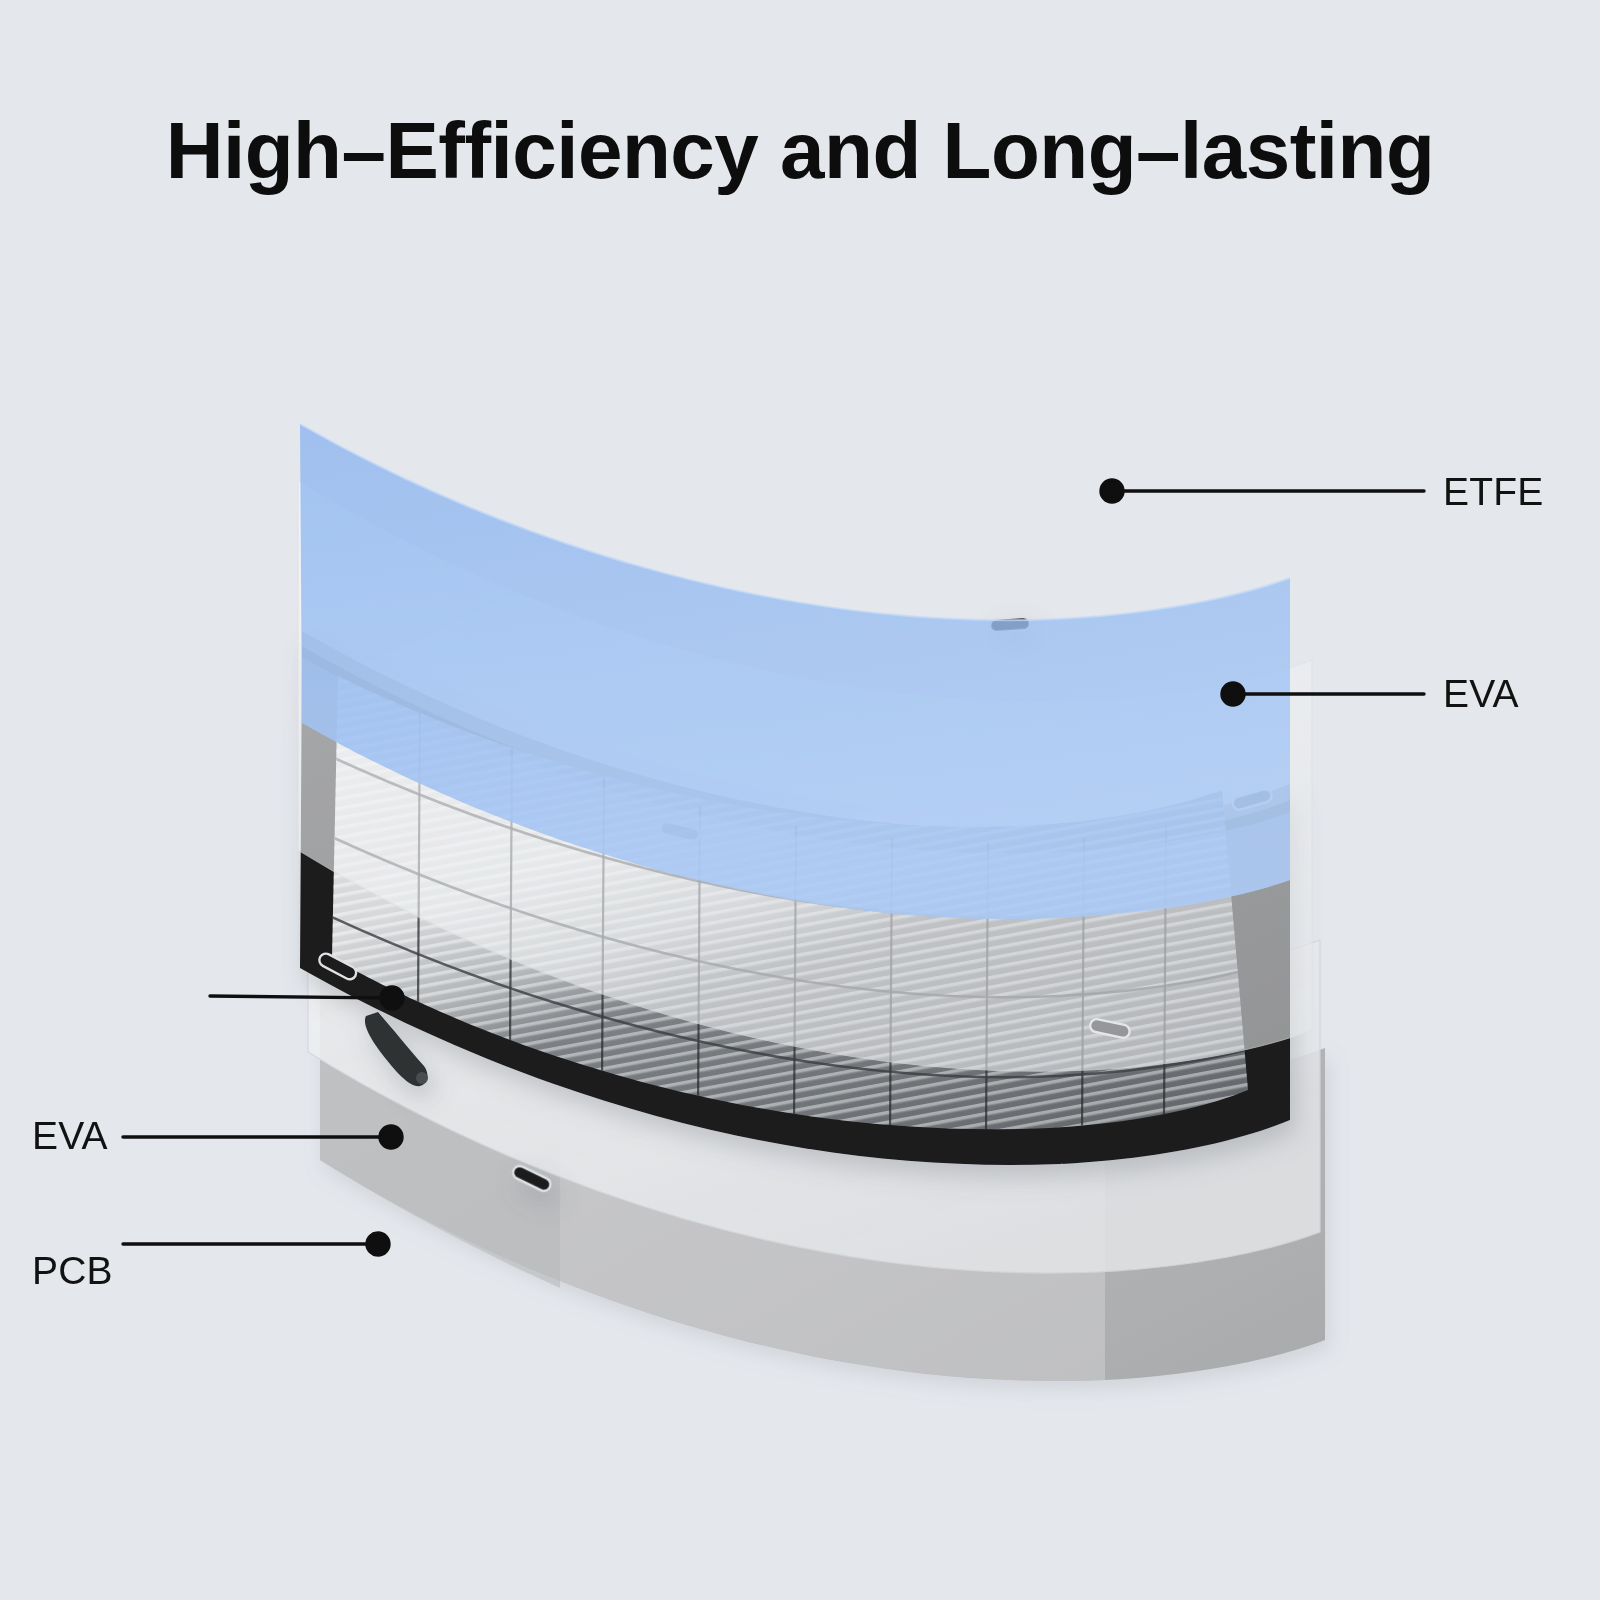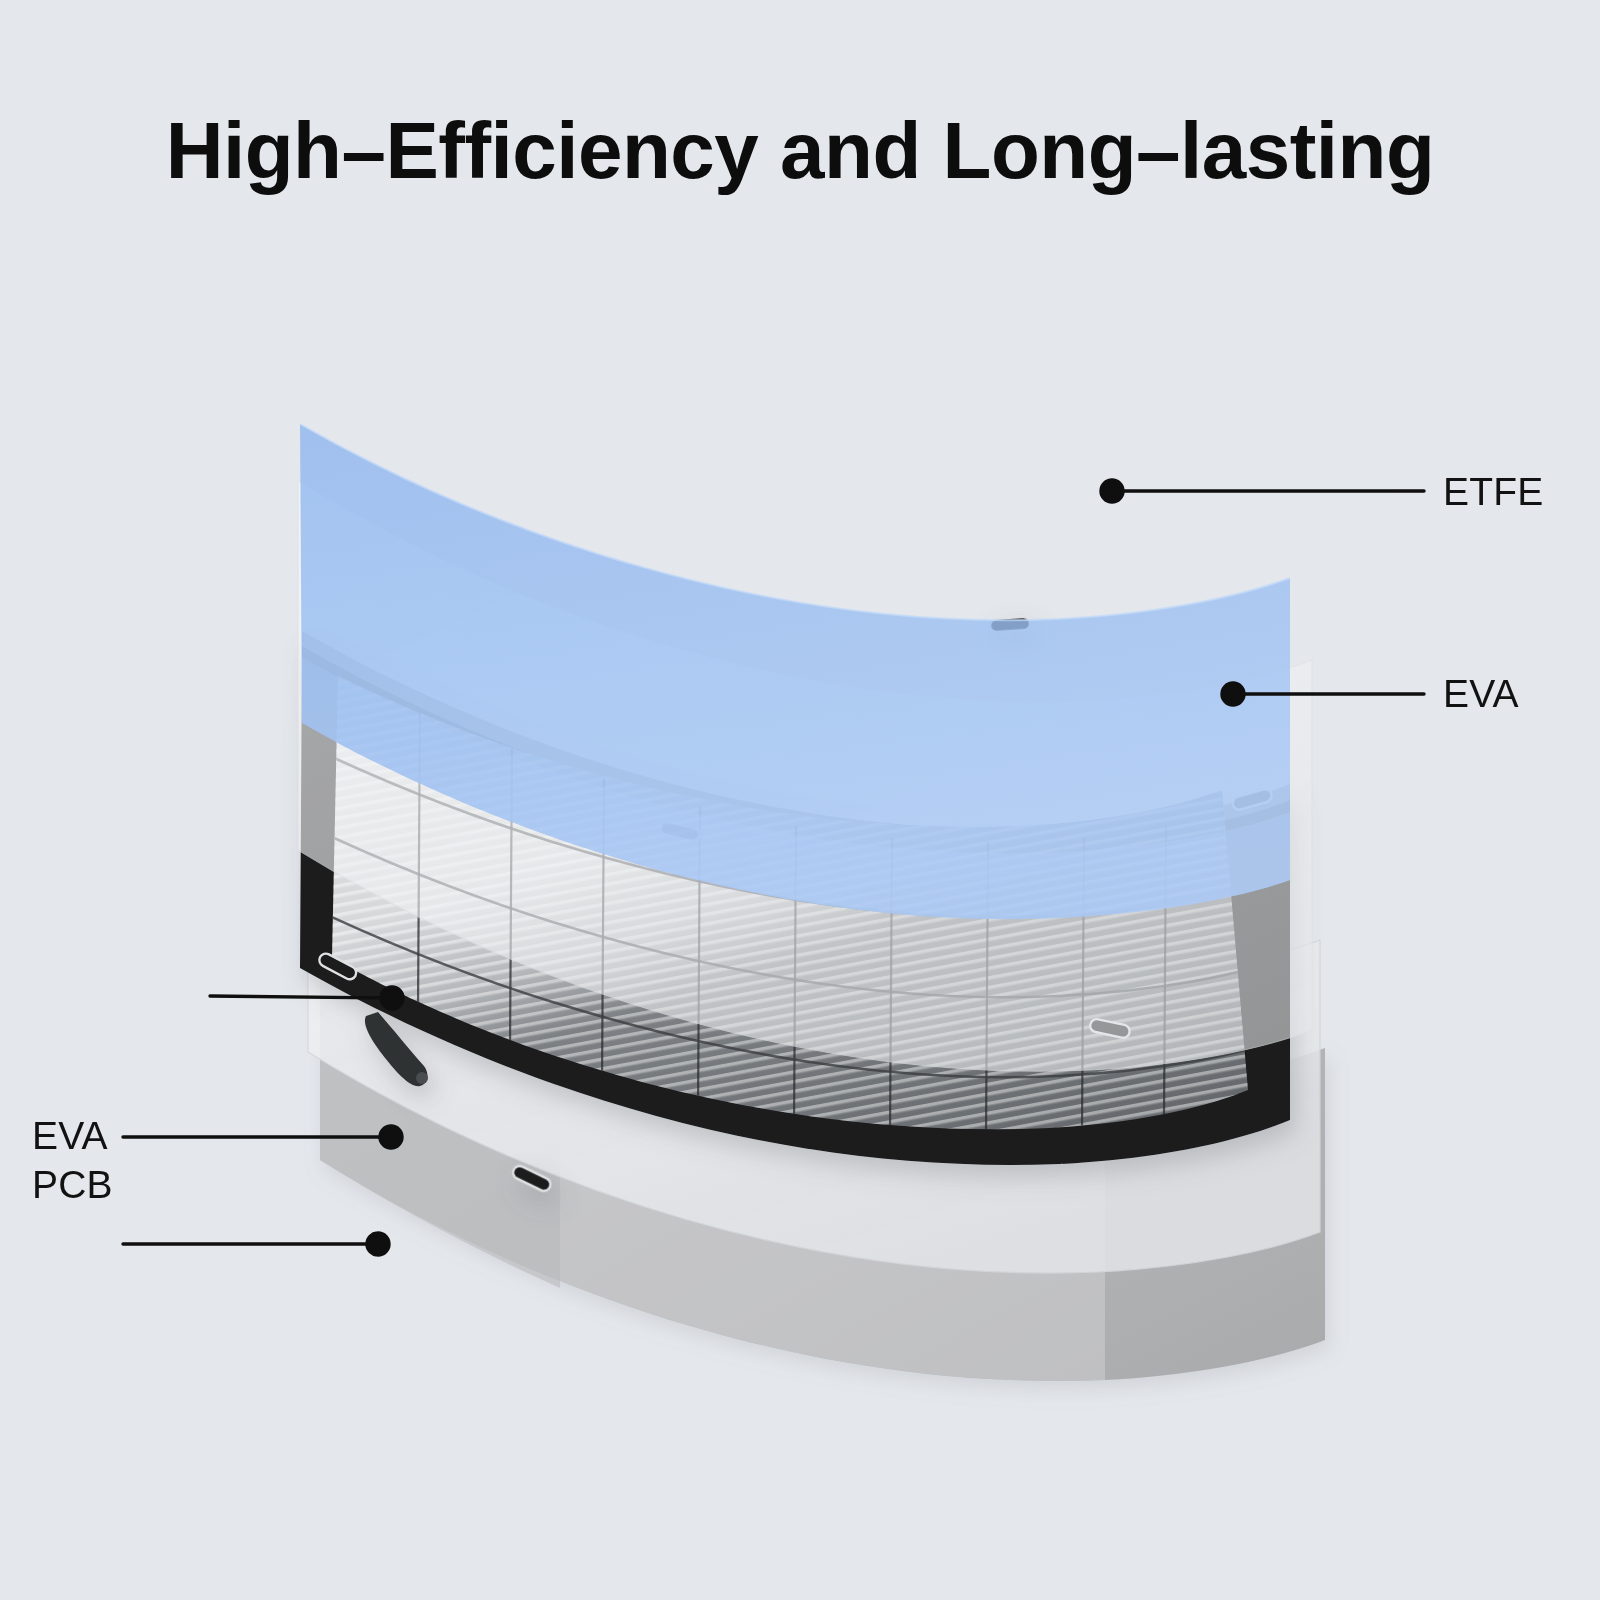--- a/index.html
+++ b/index.html
@@ -59,21 +59,21 @@
     line-height: 1.15;
     letter-spacing: 0.2px;
   }
   .callout-label.right-side { text-align: right; }
   .callout-label.left-side  { text-align: left; }
 
   #label-etfe-right { left: 1443px; top: 470px; }
   #label-eva-right  { left: 1443px; top: 672px; }
   #label-mono-left  { left: 32px;  top: 948px; }
   #label-eva-left   { left: 32px;  top: 1114px; }
-  #label-pcb-left   { left: 32px;  top: 1163px; }
+  #label-pcb-left   { left: 32px;  top: 1249px; }
 </style>
 </head>
 <body>
 
 <div id="title-block">
   <span class="title-line">High–Efficiency and Long–lasting</span>
 </div>
 
 <div id="diagram-stage">
 

